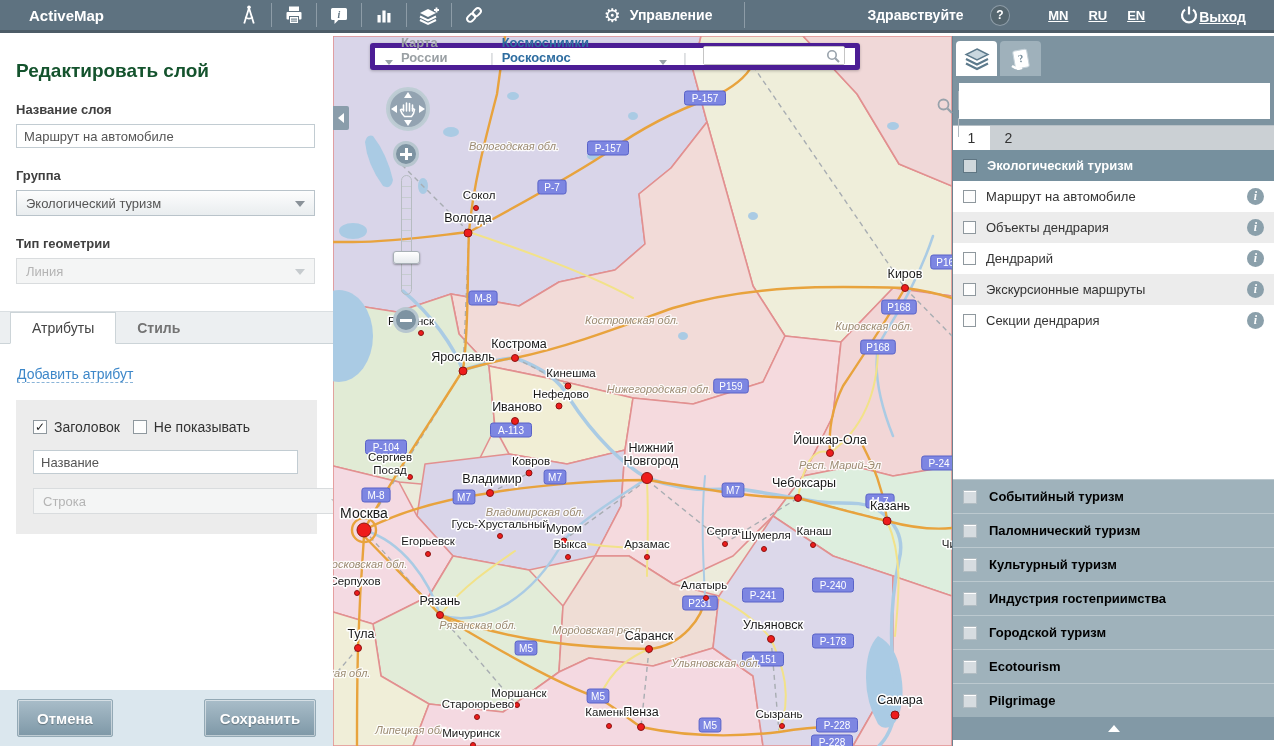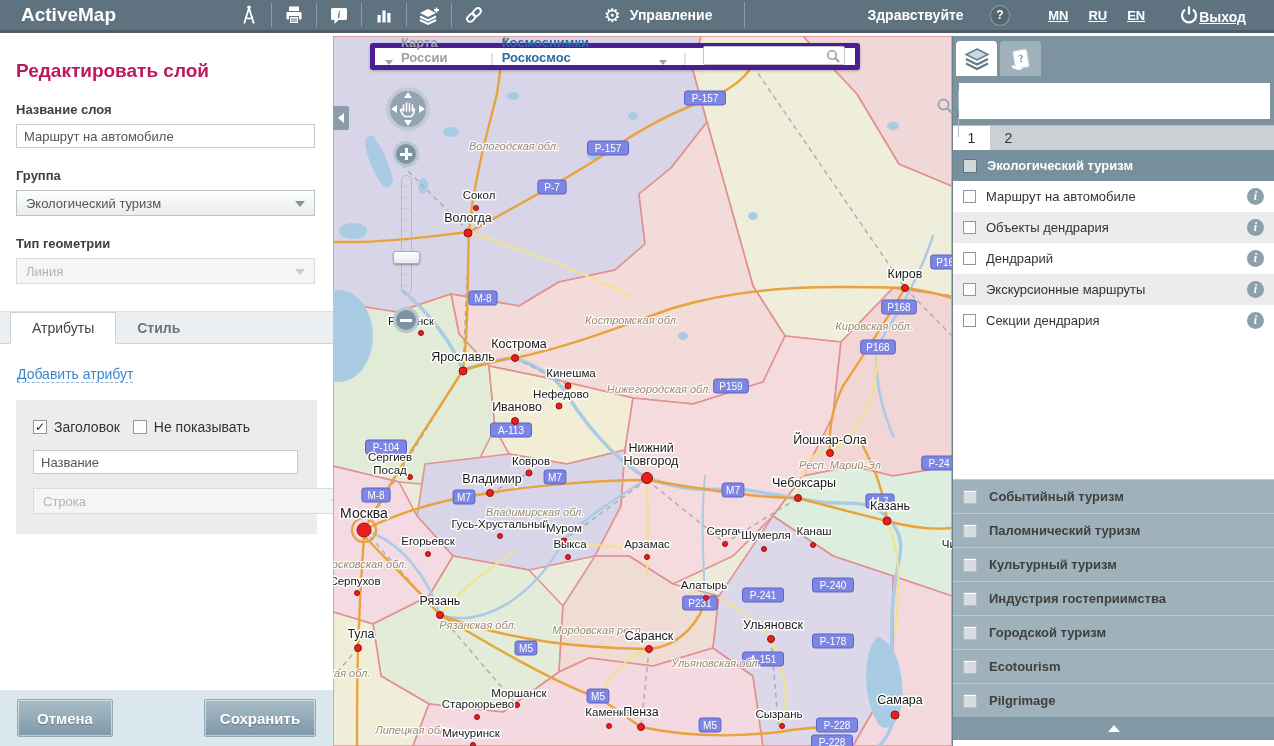--- a/index.html
+++ b/index.html
@@ -3,39 +3,39 @@
 <meta charset="utf-8">
 <style>
   * { box-sizing: border-box; margin: 0; padding: 0; }
   html,body { width:1274px; height:746px; overflow:hidden;
     font-family:"Liberation Sans","DejaVu Sans",sans-serif; background:#fff; }
 
   
   .header { position:absolute; top:0; left:0; right:0; height:33px;
     background:#5e7280; border-bottom:3px solid #4d5c67;
     display:flex; align-items:center; color:#fff; }
-  .logo { font-size:19px; font-weight:bold; padding-left:21px; width:232px; }
+  .logo { font-size:15px; font-weight:bold; padding-left:29px; width:232px; }
   .hdr-icons { display:flex; align-items:center; height:100%; }
   .hdr-icon { width:44px; height:100%; display:flex; align-items:center; justify-content:center; cursor:pointer; }
   .hsep { width:1px; height:24px; background:#8d9ca7; }
   .mgmt { margin-left:108px; display:flex; align-items:center; gap:9px; font-size:14px; font-weight:bold; cursor:pointer; }
   .gear { font-size:19px; line-height:1; }
   .hsep2 { width:1px; height:26px; background:#8d9ca7; margin-left:32px; }
   .greeting { margin-left:122px; font-size:14px; font-weight:bold; }
   .help-badge { margin-left:26px; width:21px; height:21px; border-radius:50%;
     background:#55666f; border:1px solid #8d9ca7; display:flex; align-items:center;
     justify-content:center; font-size:12px; font-weight:bold; cursor:pointer; }
   .langs { margin-left:38px; display:flex; gap:20px; }
   .lang { color:#fff; font-size:13px; font-weight:bold; text-decoration:underline; cursor:pointer; }
   .logout { margin-left:34px; display:flex; align-items:flex-end; gap:0; margin-right:28px; cursor:pointer; }
   .logout-label { font-size:14px; font-weight:bold; text-decoration:underline; }
 
   
   .left-panel { position:absolute; top:36px; left:0; width:333px; bottom:0; background:#fff; }
-  .panel-title { font-size:19px; font-weight:bold; color:#be185d; margin:24px 16px 0; }
+  .panel-title { font-size:19px; font-weight:bold; color:#14532d; margin:24px 16px 0; }
   .field-label { font-size:13px; font-weight:bold; color:#404040; margin:20px 16px 7px; }
   .text-input { display:block; margin:0 16px; width:299px; height:24px;
     border:1px solid #c2ccd2; font-size:13px; color:#555; padding:0 7px;
     font-family:"Liberation Sans","DejaVu Sans",sans-serif; }
   .select { margin:0 16px; width:299px; height:26px; border:1px solid #b9c3ca;
     background:linear-gradient(#fdfdfd,#e9edef); display:flex; align-items:center;
     padding:0 9px; font-size:13px; color:#555; position:relative; cursor:pointer; }
   .select .arr { position:absolute; right:9px; top:10px; width:0; height:0;
     border-left:5px solid transparent; border-right:5px solid transparent; border-top:6px solid #8a9299; }
   .select.disabled { background:#f4f5f5; color:#b4b4b4; border-color:#d9dcde; cursor:default; }
@@ -136,21 +136,21 @@
   .layer-row { height:31px; flex:none; display:flex; align-items:center; padding:0 10px;
     font-size:13px; color:#333; cursor:pointer; }
   .layer-row:nth-child(even) { background:#ececec; }
   .layer-row .checkbox { margin-right:10px; width:13px; height:13px; }
   .info-icon { margin-left:auto; width:17px; height:17px; border-radius:50%;
     background:#8ba0ab; color:#fff; display:flex; align-items:center; justify-content:center;
     font-family:"Liberation Serif","DejaVu Serif",serif; font-style:italic; font-weight:bold;
     font-size:12px; cursor:pointer; flex:none; }
   .rp-spacer { flex:1; background:#fff; }
   .cgroup { height:34px; flex:none; background:#9fb2bb; border-top:1px solid #bcc9cf;
-    display:flex; align-items:center; padding:0 10px; color:#404040; font-weight:bold;
+    display:flex; align-items:center; padding:0 10px; color:#000000; font-weight:bold;
     font-size:13px; cursor:pointer; }
   .cgroup .checkbox { background:#d6dce0; border-color:#b2bdc3; margin-right:12px;
     box-shadow:inset 0 1px 0 #fff; }
   .rp-footer { height:23px; flex:none; background:#8299a6; display:flex; align-items:center;
     justify-content:center; cursor:pointer; }
   .rp-footer i { width:0; height:0; border-left:6px solid transparent;
     border-right:6px solid transparent; border-bottom:7px solid #fff; display:block; }
   .rp-bottom { height:6px; flex:none; background:#fff; }
 
   

